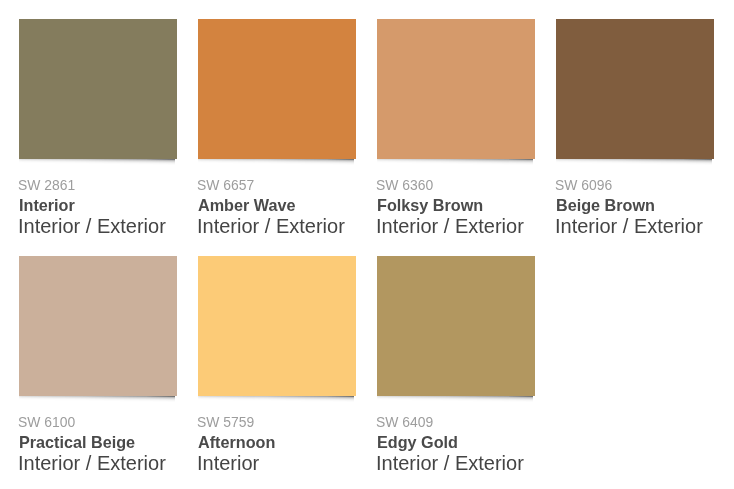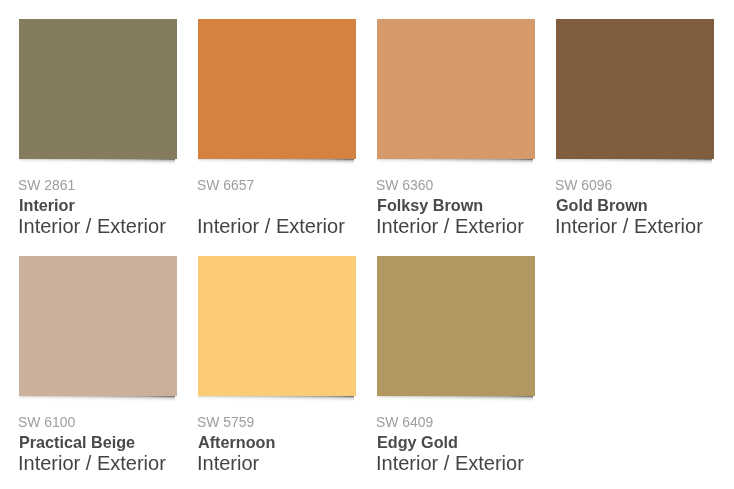--- a/index.html
+++ b/index.html
@@ -124,20 +124,21 @@
   </div>
 
   <div class="swatch-card r1 c2">
     <div class="swatch-chip-wrap">
       <div class="swatch-shadow-clip">
         <div class="swatch-shadow"></div>
       </div>
       <div class="swatch-chip" style="background-color: rgb(211, 131, 63);"></div>
     </div>
     <div class="swatch-code">SW 6657</div>
+    <div class="swatch-name">Amber Wave</div>
     <div class="swatch-usage">Interior / Exterior</div>
   </div>
 
   <div class="swatch-card r1 c3">
     <div class="swatch-chip-wrap">
       <div class="swatch-shadow-clip">
         <div class="swatch-shadow"></div>
       </div>
       <div class="swatch-chip" style="background-color: rgb(213, 154, 107);"></div>
     </div>
@@ -147,21 +148,21 @@
   </div>
 
   <div class="swatch-card r1 c4">
     <div class="swatch-chip-wrap">
       <div class="swatch-shadow-clip">
         <div class="swatch-shadow"></div>
       </div>
       <div class="swatch-chip" style="background-color: rgb(128, 93, 62);"></div>
     </div>
     <div class="swatch-code">SW 6096</div>
-    <div class="swatch-name">Gold Brown</div>
+    <div class="swatch-name">Beige Brown</div>
     <div class="swatch-usage">Interior / Exterior</div>
   </div>
 
   <div class="swatch-card r2 c1">
     <div class="swatch-chip-wrap">
       <div class="swatch-shadow-clip">
         <div class="swatch-shadow"></div>
       </div>
       <div class="swatch-chip" style="background-color: rgb(203, 176, 155);"></div>
     </div>

